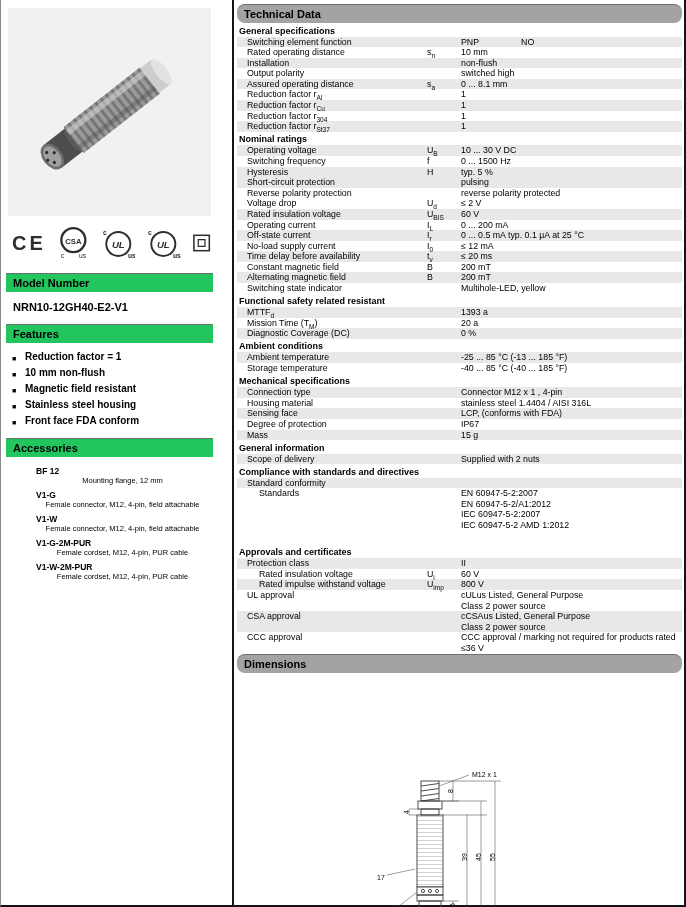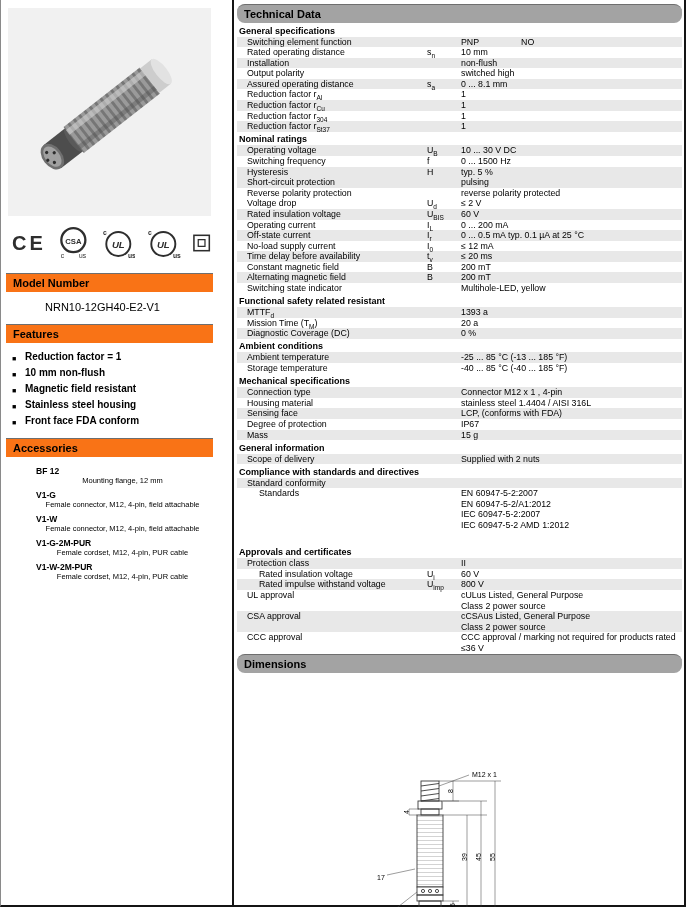--- a/index.html
+++ b/index.html
@@ -26,25 +26,25 @@
   .photo {
     height: 208px; background:#f1f1f1;
     display:flex; align-items:center; justify-content:center;
     margin: 2px 2px 0 2px;
   }
   .logos {
     height: 50px; display:flex; align-items:center;
     gap: 11px; padding: 4px 2px 0 6px;
   }
   .bar {
-    background:#f97316; font-weight:bold; font-size:11px;
+    background:#22c55e; font-weight:bold; font-size:11px;
     padding: 3px 7px; margin-top: 7px;
     border-top:1px solid #6e6e6e;
   }
-  .model { font-weight:normal; font-size:11px; padding: 9px 7px 4px 7px; margin-left: 32px; }
+  .model { font-weight:bold; font-size:11px; padding: 9px 7px 4px 7px; }
   ul.features { list-style:none; padding: 6px 4px 2px 6px; }
   ul.features li {
     font-weight:bold; font-size:10px;
     padding: 2px 0 2px 13px; position:relative; line-height:12px;
   }
   ul.features li::before {
     content:"\25A0"; position:absolute; left:0; top:4px; font-size:7px;
   }
   .acc { padding: 4px 4px 0 7px; margin-left: 23px; }
   .acc-name { font-weight:bold; font-size:8.5px; margin-top:5px; line-height:10px; }

